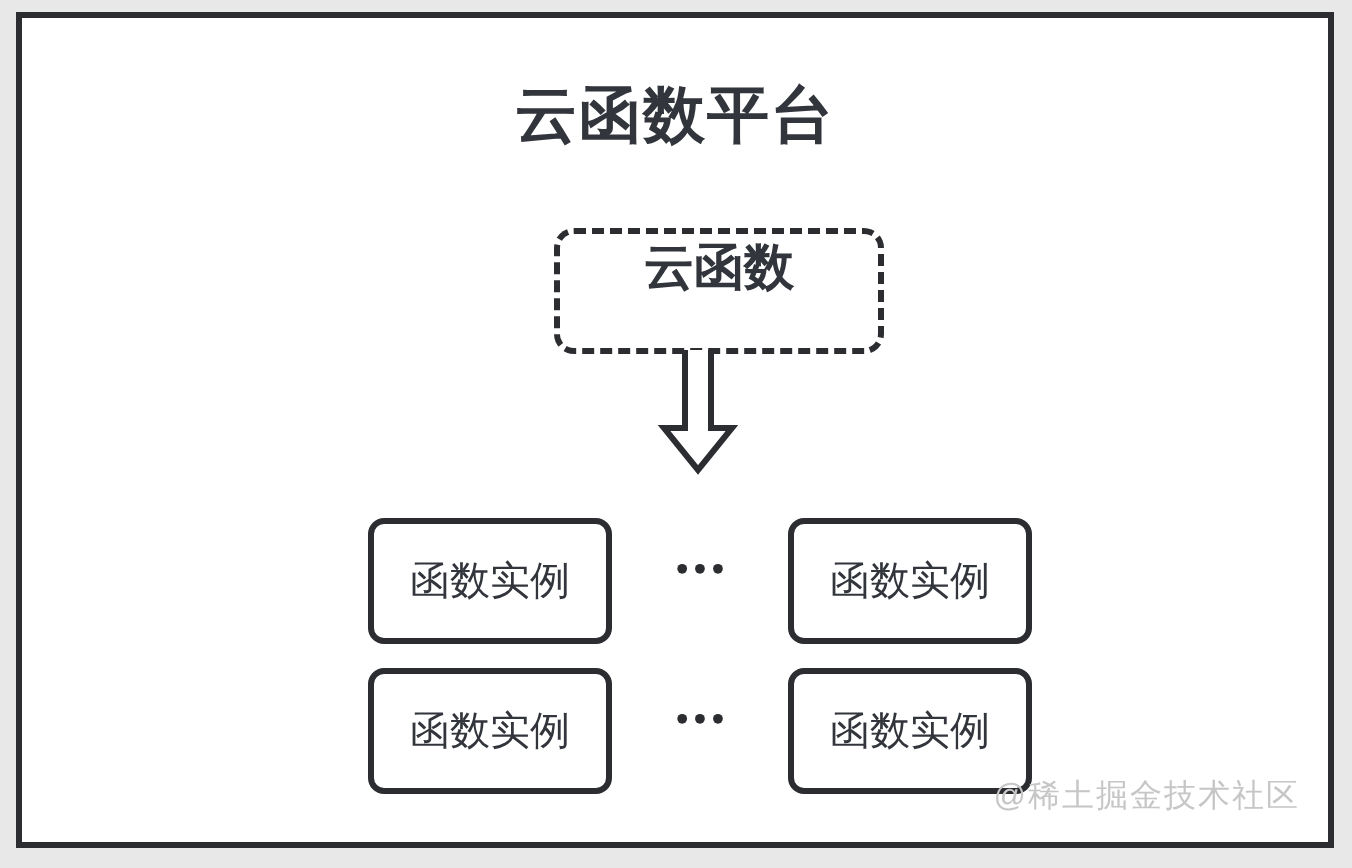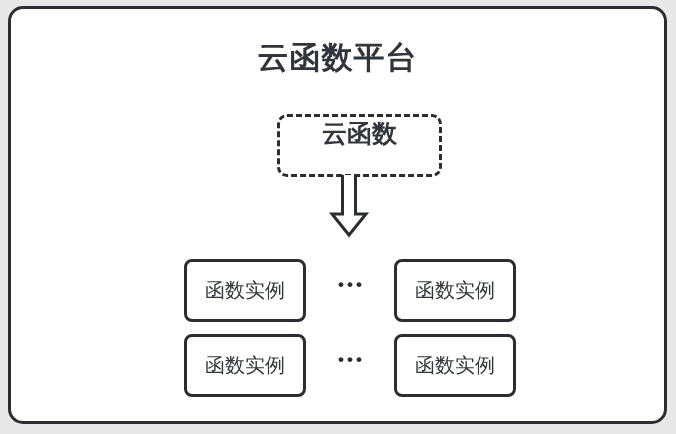--- a/index.html
+++ b/index.html
@@ -19,21 +19,21 @@
   }
   .page{
     position:absolute;inset:0;
     background:var(--page-bg);
   }
   .frame{
     position:absolute;
     left:8px;top:6px;width:659px;height:418px;
     background:var(--canvas-bg);
     border:3px solid var(--border);
-    border-radius:15px;
+    border-radius:0;
   }
   .title{
     position:absolute;
     left:0;right:0;top:28px;
     text-align:center;
     font-size:31px;
     font-weight:bold;
     color:var(--text);
     letter-spacing:1px;
   }
@@ -112,14 +112,15 @@
     </div>
 
     <div class="inst-box r2 c1">
       <span>函数实例</span>
     </div>
     <div class="dots r2">•••</div>
     <div class="inst-box r2 c2">
       <span>函数实例</span>
     </div>
 
+    <div class="watermark">@稀土掘金技术社区</div>
   </div>
 </div>
 
 </body></html>

